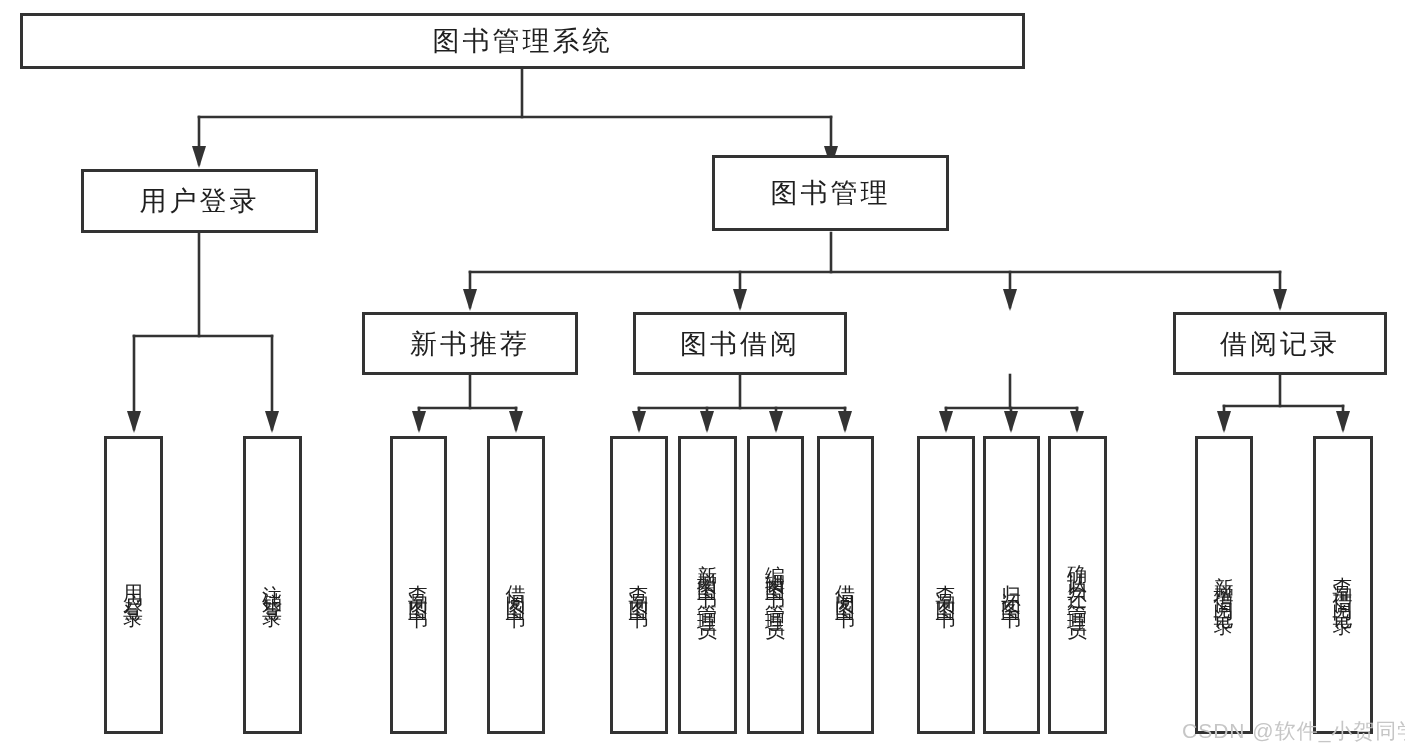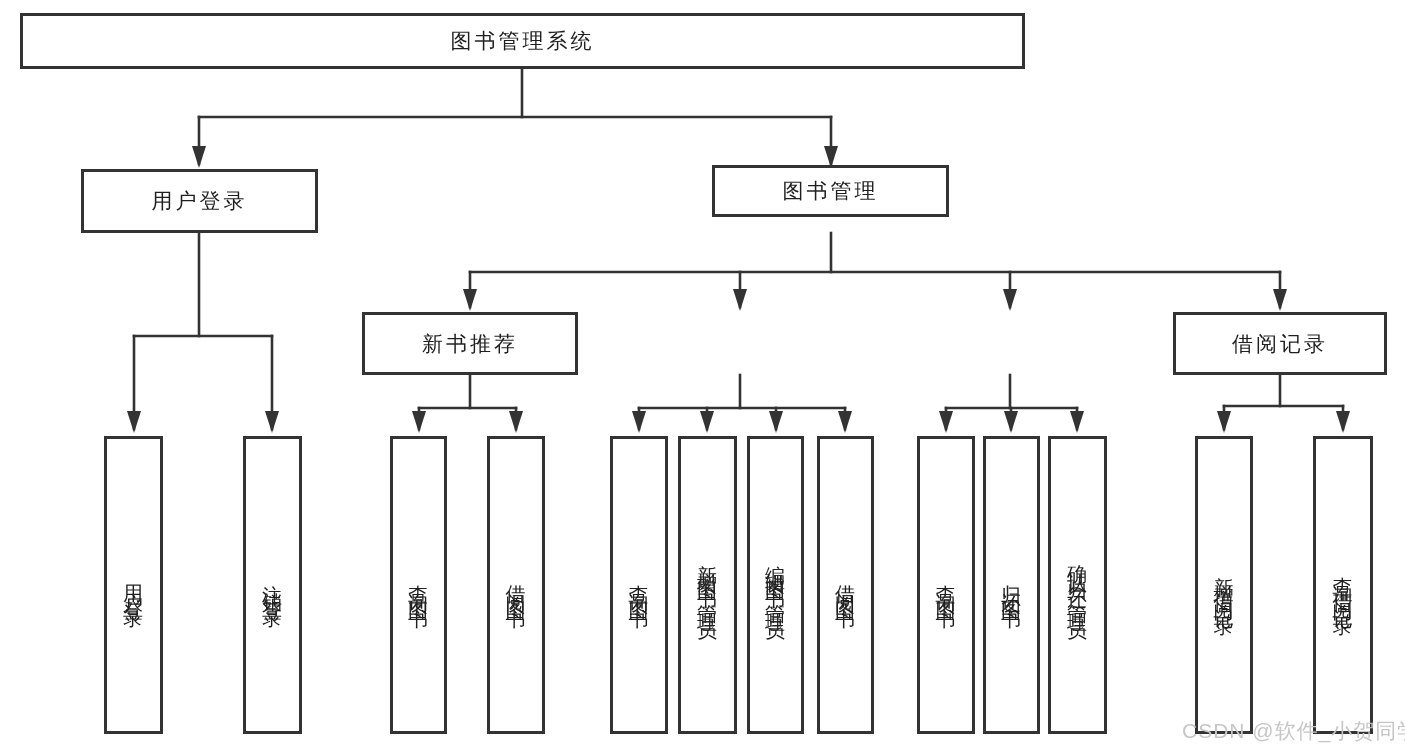--- a/index.html
+++ b/index.html
@@ -9,21 +9,21 @@
     position:relative; width:1405px; height:747px;
     background:#ffffff; overflow:hidden;
   }
   .connectors { position:absolute; left:0; top:0; z-index:0; }
   .node {
     position:absolute; z-index:1;
     background:#ffffff; border:3px solid #333333;
     display:flex; align-items:center; justify-content:center;
     color:#1f1f1f;
   }
-  .node.h { font-size:21px; letter-spacing:3px; white-space:nowrap; }
+  .node.h { font-size:27px; letter-spacing:3px; white-space:nowrap; }
   .node.v .vt {
     writing-mode:vertical-rl; text-orientation:mixed;
     font-size:20px; letter-spacing:0.4em; line-height:1.1;
   }
   .watermark {
     position:absolute; z-index:2; left:1182px; top:717px;
     font-size:21px; color:#c6c6c6; letter-spacing:1px; white-space:nowrap;
   }
 </style>
 </head>
@@ -77,23 +77,24 @@
       <line x1="1280" y1="375" x2="1280" y2="406"></line>
       <line x1="1224" y1="406" x2="1343" y2="406"></line>
       <line x1="1224" y1="406" x2="1224" y2="429" marker-end="url(#arw)"></line>
       <line x1="1343" y1="406" x2="1343" y2="429" marker-end="url(#arw)"></line>
     </g>
   </svg>
 
   <div class="node h" style="left:20px;top:13px;width:1005px;height:56px">图书管理系统</div>
 
   <div class="node h" style="left:81px;top:169px;width:237px;height:64px">用户登录</div>
-  <div class="node h" style="left:712px;top:165px;width:237px;height:52px">图书管理</div>
+  <div class="node h" style="left:712px;top:155px;width:237px;height:76px">图书管理</div>
 
   <div class="node h" style="left:362px;top:312px;width:216px;height:63px">新书推荐</div>
+  <div class="node h" style="left:633px;top:312px;width:214px;height:63px">图书借阅</div>
   <div class="node h" style="left:1173px;top:312px;width:214px;height:63px">借阅记录</div>
 
   <div class="node v" style="left:104px;top:436px;width:59px;height:298px">
     <span class="vt">用户登录</span>
     </div>
   <div class="node v" style="left:243px;top:436px;width:59px;height:298px">
     <span class="vt">注销登录</span>
     </div>
 
   <div class="node v" style="left:390px;top:436px;width:57px;height:298px">

